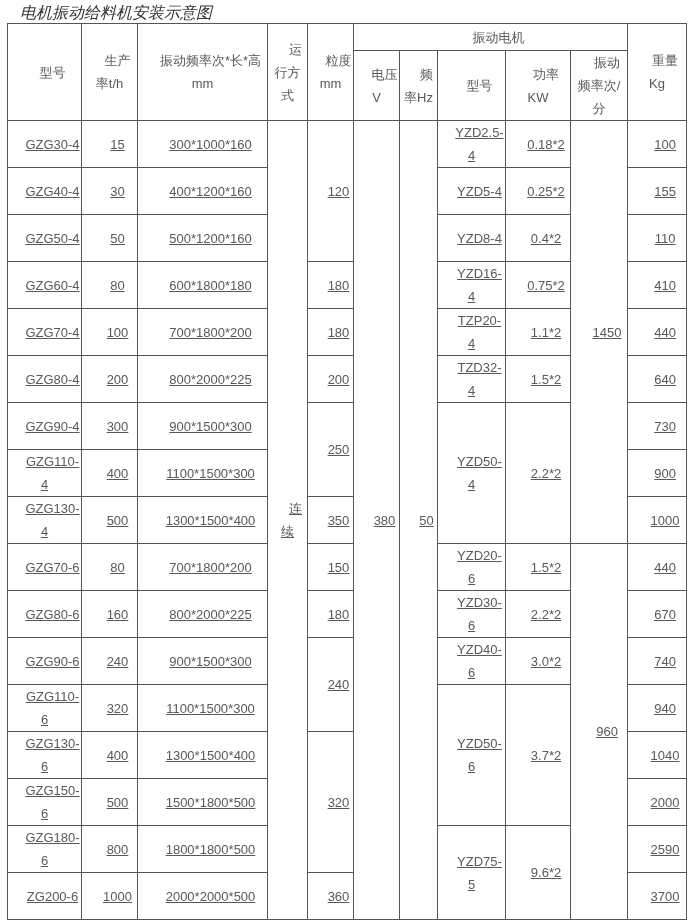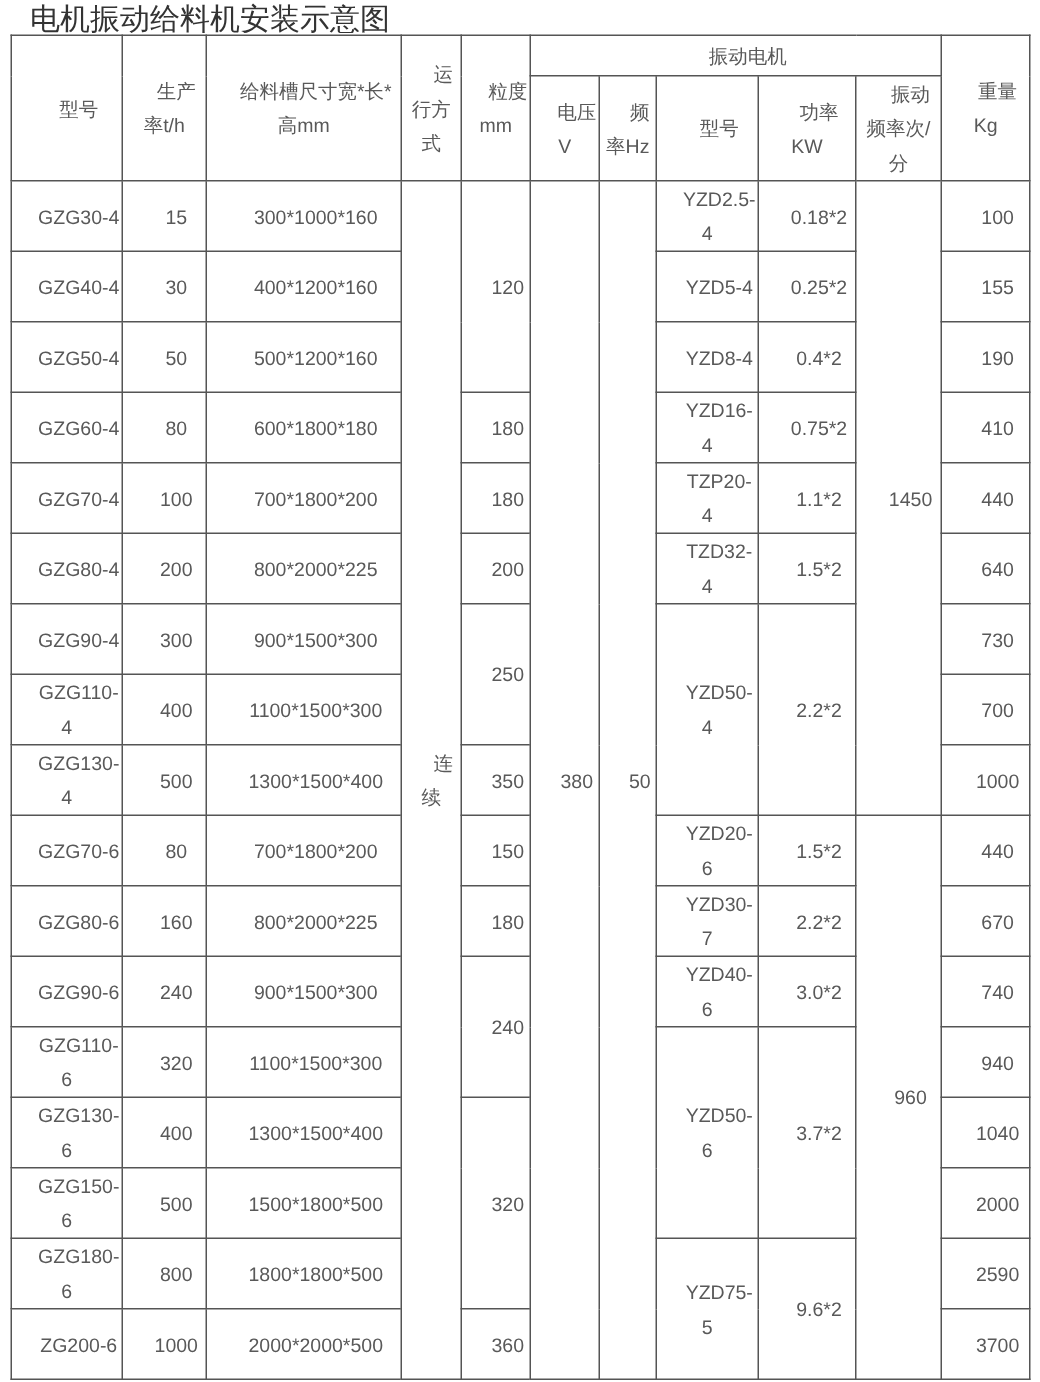--- a/index.html
+++ b/index.html
@@ -2,40 +2,41 @@
 <html><head>
 <meta charset="utf-8">
 <style>
   html,body{margin:0;padding:0;}
   body{
     width:693px;height:921px;background:#ffffff;
     font-family:"Liberation Sans","DejaVu Sans",sans-serif;
     color:#595959;
   }
   .page-title{
-    color:#333333;font-size:20px;line-height:16px;
+    color:#333333;font-size:16px;line-height:16px;
     padding:5px 0 2px 20px;
+    font-style:italic;
   }
   table.spec{
     border-collapse:collapse;table-layout:fixed;
     width:679px;margin-left:7px;
   }
   table.spec td{
     border:1px solid #555555;
     font-size:13px;line-height:23px;
     color:#595959;
     text-align:center;text-indent:16px;
     vertical-align:middle;
     padding:0 1px;
     overflow-wrap:break-word;word-wrap:break-word;
     overflow:hidden;
   }
   tr.group-row{height:27px;}
   tr.subhead-row{height:69px;}
-  tr.data-row{height:47px;}
+  tr.data-row{height:47px;text-decoration:underline;}
 </style>
 </head>
 <body>
 
 <div class="page-title">电机振动给料机安装示意图</div>
 
 <table class="spec">
   <colgroup>
     <col style="width:74px">
       <col style="width:56px">
@@ -47,21 +48,21 @@
       <col style="width:68px">
       <col style="width:65px">
     <col style="width:57px">
       <col style="width:59px">
   </colgroup>
 
   <tbody>
       <tr class="group-row">
     <td rowspan="2">型号</td>
     <td rowspan="2">生产率t/h</td>
-    <td rowspan="2">给料槽尺寸宽*长*高mm</td>
+    <td rowspan="2">振动频率次*长*高mm</td>
     <td rowspan="2">运行方式</td>
     <td rowspan="2">粒度mm</td>
     <td colspan="5">振动电机</td>
     <td rowspan="2">重量Kg</td>
   </tr>
   <tr class="subhead-row">
     <td>电压V</td>
     <td>频率Hz</td>
     <td>型号</td>
     <td>功率KW</td>
@@ -88,21 +89,21 @@
     <td>YZD5-4</td>
     <td>0.25*2</td>
     <td>155</td>
   </tr>
   <tr class="data-row">
     <td>GZG50-4</td>
     <td>50</td>
     <td>500*1200*160</td>
     <td>YZD8-4</td>
     <td>0.4*2</td>
-    <td>190</td>
+    <td>110</td>
   </tr>
   <tr class="data-row">
     <td>GZG60-4</td>
     <td>80</td>
     <td>600*1800*180</td>
     <td>180</td>
     <td>YZD16-4</td>
     <td>0.75*2</td>
     <td>410</td>
   </tr>
@@ -130,21 +131,21 @@
     <td>900*1500*300</td>
     <td rowspan="2">250</td>
     <td rowspan="3">YZD50-4</td>
     <td rowspan="3">2.2*2</td>
     <td>730</td>
   </tr>
   <tr class="data-row">
     <td>GZG110-4</td>
     <td>400</td>
     <td>1100*1500*300</td>
-    <td>700</td>
+    <td>900</td>
   </tr>
   <tr class="data-row">
     <td>GZG130-4</td>
     <td>500</td>
     <td>1300*1500*400</td>
     <td>350</td>
     <td>1000</td>
   </tr>
   <tr class="data-row">
     <td>GZG70-6</td>
@@ -154,21 +155,21 @@
     <td>YZD20-6</td>
     <td>1.5*2</td>
     <td rowspan="8">960</td>
     <td>440</td>
   </tr>
   <tr class="data-row">
     <td>GZG80-6</td>
     <td>160</td>
     <td>800*2000*225</td>
     <td>180</td>
-    <td>YZD30-7</td>
+    <td>YZD30-6</td>
     <td>2.2*2</td>
     <td>670</td>
   </tr>
   <tr class="data-row">
     <td>GZG90-6</td>
     <td>240</td>
     <td>900*1500*300</td>
     <td rowspan="2">240</td>
     <td>YZD40-6</td>
     <td>3.0*2</td>

